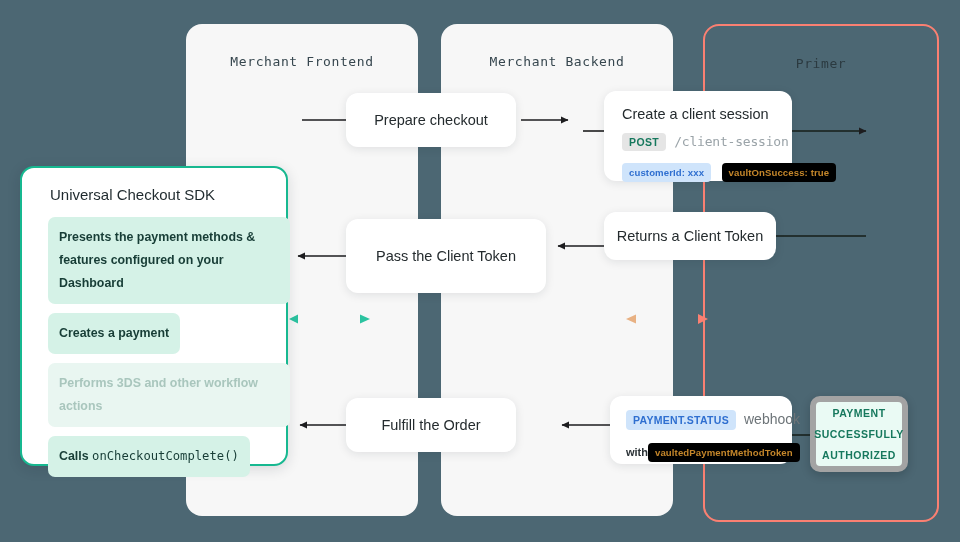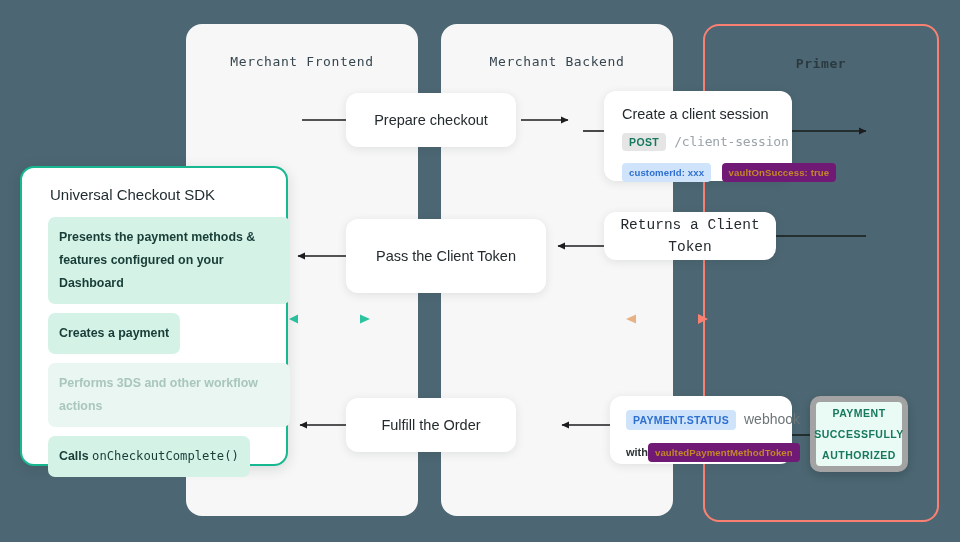--- a/index.html
+++ b/index.html
@@ -32,21 +32,20 @@
     font-family: "DejaVu Sans Mono", "Liberation Mono", monospace;
     font-size: 13px;
     letter-spacing: 0.6px;
     color: #37474f;
   }
   .lane-primer {
     position: absolute;
     border: 2px solid #fa8072;
     border-radius: 16px;
     background: transparent;
-    font-weight: bold;
   }
   .lane-title-primer {
     position: absolute;
     top: 30px;
     left: 0;
     width: 100%;
     text-align: center;
     font-family: "DejaVu Sans Mono", "Liberation Mono", monospace;
     font-size: 13px;
     letter-spacing: 0.6px;
@@ -149,21 +148,21 @@
   .tag {
     display: inline-block;
     font-size: 9.6px;
     font-weight: 700;
     border-radius: 4px;
     padding: 4px 7px;
     letter-spacing: 0.1px;
     white-space: nowrap;
   }
   .tag-blue  { background: #cfe4fb; color: #2f6fd0; }
-  .tag-amber { background: #701a75; color: #c4862a; }
+  .tag-amber { background: #000000; color: #c4862a; }
   .tag-blue-strong { background: #cfe4fb; color: #2f6fd0; font-size: 10.5px; letter-spacing: 0.3px; }
   .webhook-word {
     font-size: 14px;
     color: #6d7478;
     margin-left: 8px;
   }
   .with-word {
     font-size: 11px;
     font-weight: 700;
     color: #2b3236;
@@ -293,21 +292,21 @@
     <div style="margin-top:11px; white-space:nowrap;">
       <span class="tag tag-blue">customerId: xxx</span>
       <span class="tag tag-amber" style="margin-left:6px;">vaultOnSuccess: true</span>
     </div>
   </div>
 
   <div class="card card-center" style="left:346px; top:219px; width:200px; height:74px; flex-direction:column;">
     <span class="card-label">Pass the Client Token</span>
   </div>
 
-  <div class="card card-center" style="left:604px; top:212px; width:172px; height:48px;font-family:Liberation Mono, monospace;">
+  <div class="card card-center" style="left:604px; top:212px; width:172px; height:48px;">
     <span class="card-label">Returns a Client Token</span>
   </div>
 
   <div class="card card-center" style="left:346px; top:398px; width:170px; height:54px;">
     <span class="card-label">Fulfill the Order</span>
   </div>
 
   <div class="card" style="left:610px; top:396px; width:182px; height:68px; padding:14px 16px;">
     <div style="white-space:nowrap;">
       <span class="tag tag-blue-strong">PAYMENT.STATUS</span><span class="webhook-word">webhook</span>

